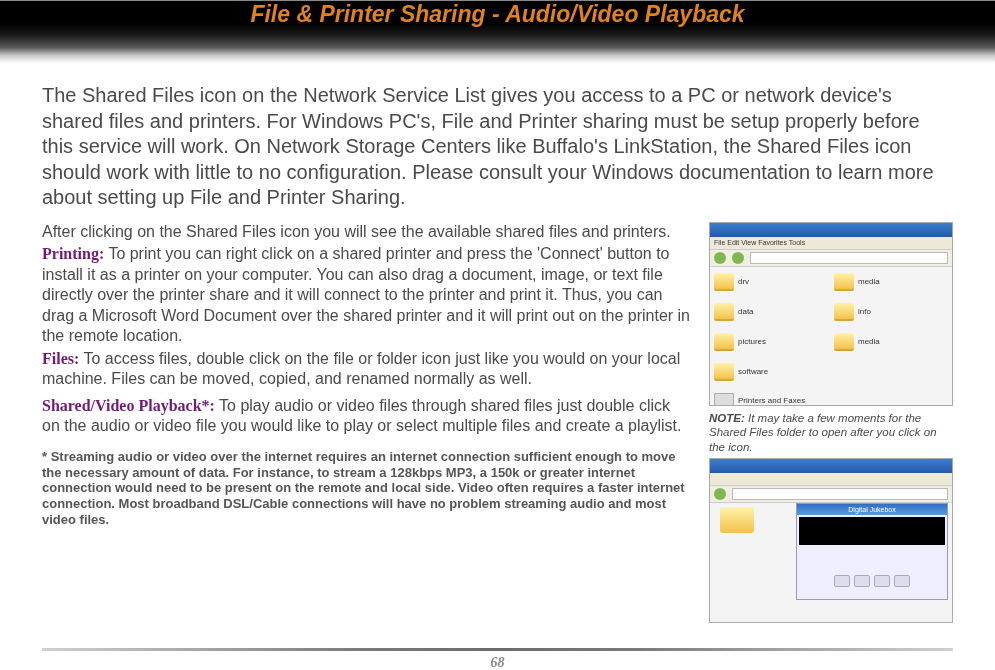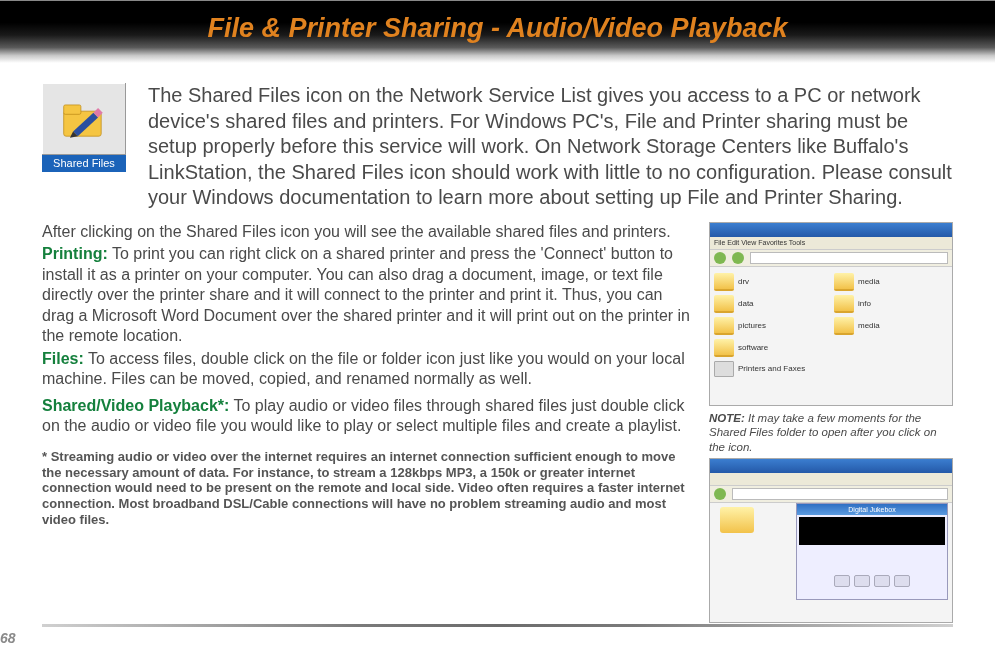--- a/index.html
+++ b/index.html
@@ -21,22 +21,22 @@
   .title-bar {
     height: 62px;
     position: relative;
     background: linear-gradient(to bottom, #000 0%, #000 35%, #1a1a1a 55%, #5a5a5a 75%, #c8c8c8 88%, #ffffff 100%);
     text-align: center;
   }
   .title-text {
     color: #e0821f;
     font-weight: bold;
     font-style: italic;
-    font-size: 27px;
-    padding-top: 12px;
+    font-size: 23px;
+    padding-top: 0;
     display: inline-block;
   }
   .content {
     padding: 20px 42px 0 42px;
   }
   .intro-row {
     display: flex;
     gap: 22px;
     align-items: flex-start;
     margin-bottom: 10px;
@@ -74,21 +74,21 @@
     margin-top: 11px;
   }
   .body-left {
     flex: 1;
     font-size: 16px;
     line-height: 1.28;
     color: #4a4a4a;
   }
   .body-left p { margin: 0 0 2px 0; }
   .body-left .block { margin-bottom: 6px; }
-  .body-left strong { font-weight: bold; color: #15803d; }
+  .body-left strong { font-weight: bold; color: #701a75; font-family: Liberation Serif, serif; }
   .body-right {
     flex: 0 0 244px;
     width: 244px;
   }
   .screenshot {
     width: 244px;
     height: 184px;
     border: 1px solid #aaa;
     background: #f4f4f4;
     box-sizing: border-box;
@@ -120,21 +120,21 @@
   .ss-toolbar .btn {
     width: 12px; height: 12px; border-radius: 6px; background: #7fb851;
   }
   .ss-toolbar .addr {
     flex: 1; height: 10px; background: #fff; border: 1px solid #bbb; margin-right: 4px;
   }
   .ss-body {
     padding: 6px 4px;
     display: grid;
     grid-template-columns: 1fr 1fr;
-    gap: 4px 6px;
+    gap: 12px 6px;
     font-size: 8px;
     color: #333;
   }
   .ss-item {
     display: flex; align-items: center; gap: 4px;
   }
   .ss-item .fld {
     width: 20px; height: 16px; background: linear-gradient(#fff2a8,#f2c24a); border-radius: 2px; border-bottom: 2px solid #d9a52e;
   }
   .ss-item .prn {
@@ -182,24 +182,25 @@
   }
   .footnote {
     font-size: 13px;
     line-height: 1.22;
     color: #555;
     margin-top: 12px;
     font-weight: bold;
   }
   .page-footer {
     position: absolute;
-    bottom: 24px;
+    bottom: 0;
     left: 0;
     width: 100%;
-    text-align: left;
+    text-align: center;
+    font-family: Liberation Serif, serif;
   }
   .page-footer .line {
     height: 3px;
     margin: 0 42px 2px 42px;
     background: linear-gradient(to right, #d0d0d0 0%, #7a7a7a 35%, #6c6c6c 50%, #7a7a7a 65%, #d0d0d0 100%);
   }
   .page-footer .num {
     color: #8a8a8a;
     font-weight: bold;
     font-style: italic;
@@ -211,32 +212,20 @@
 
 <div class="page">
 
   <div class="title-bar">
     <span class="title-text">File &amp; Printer Sharing - Audio/Video Playback</span>
   </div>
 
   <div class="content">
 
     <div class="intro-row">
-      <div class="shared-icon">
-        <div class="shared-icon-box">
-          <svg viewBox="0 0 64 64">
-            <rect x="6" y="22" width="48" height="32" rx="3" fill="#f5c542" stroke="#c28e1a" stroke-width="1"></rect>
-            <rect x="6" y="14" width="22" height="12" rx="2" fill="#f5c542" stroke="#c28e1a" stroke-width="1"></rect>
-            <path d="M18 48 L44 24 L50 30 L24 54 Z" fill="#2b4fa0"></path>
-            <path d="M44 24 L50 18 L56 24 L50 30 Z" fill="#e07aa8"></path>
-            <path d="M18 48 L14 56 L24 54 Z" fill="#333"></path>
-          </svg>
-        </div>
-        <div class="shared-icon-label">Shared Files</div>
-      </div>
       <div class="intro-text">The Shared Files icon on the Network Service List gives you access to a PC or network device's shared files and printers.  For Windows PC's, File and Printer sharing must be setup properly before this service will work.  On Network Storage Centers like Buffalo's LinkStation, the Shared Files icon should work with little to no configuration.  Please consult your Windows documentation to learn more about setting up File and Printer Sharing.</div>
     </div>
 
     <div class="body-row">
       <div class="body-left">
         <div class="block">
           <p>After clicking on the Shared Files icon you will see the available shared files and printers.</p>
           <p><strong>Printing:</strong><span>  To print you can right click on a shared printer and press the 'Connect' button to install it as a printer on your computer.  You can also drag a document, image, or text file directly over the printer share and it will connect to the printer and print it.  Thus, you can drag a Microsoft Word Document over the shared printer and it will print out on the printer in the remote location.</span></p>
           <p><strong>Files:</strong><span>  To access files, double click on the file or folder icon just like you would on your local machine.  Files can be moved, copied, and renamed normally as well.</span></p>
         </div>

